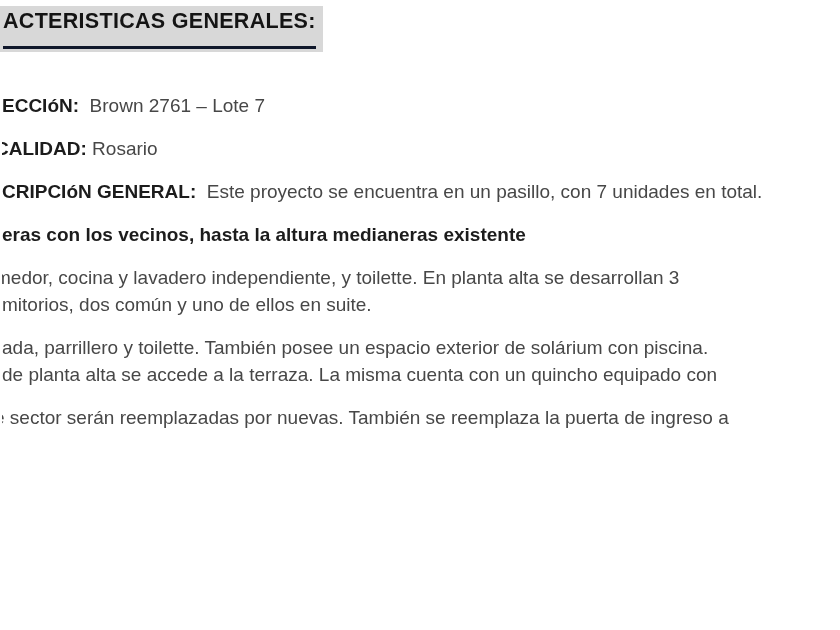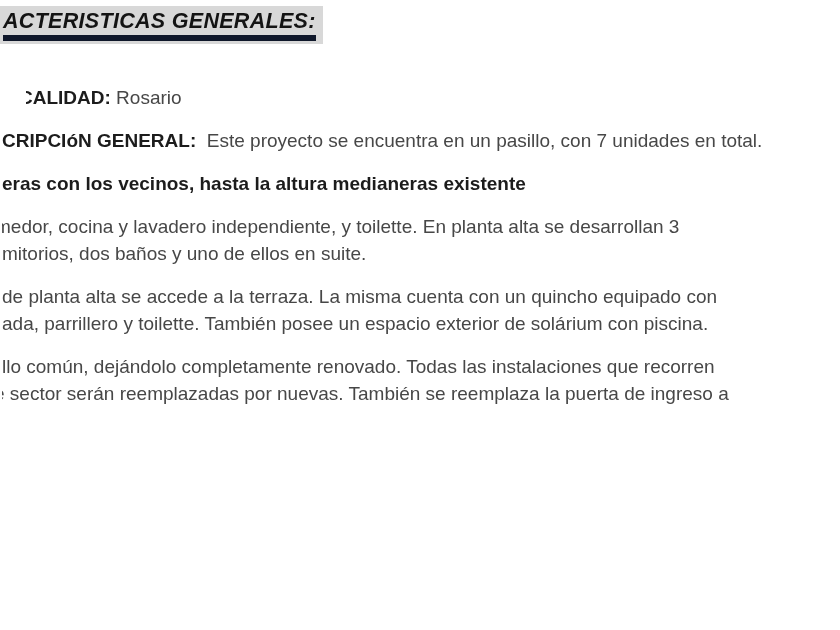--- a/index.html
+++ b/index.html
@@ -28,23 +28,22 @@
     margin-left: -2px;
     padding: 3px 7px 3px 3px;
     font-weight: bold;
     font-size: 21.5px;
     letter-spacing: 0.3px;
     color: #141414;
     white-space: pre;
   }
   .heading-text {
     display: inline-block;
-    border-bottom: 6px solid #0f172a;
-    padding-bottom: 1px;
-    font-style: italic;
+    border-bottom: 3px solid #0f172a;
+    padding-bottom: 12px;
   }
   .para {
     margin: 0 0 16px 0;
   }
   .line {
     white-space: pre;
     line-height: 27px;
     overflow: hidden;
   }
   .seg {
@@ -58,34 +57,36 @@
 </style>
 </head>
 <body>
 
 <div class="doc">
   <div class="heading-block">
     <span class="heading"><span class="heading-text">ACTERISTICAS GENERALES:</span></span>
   </div>
   <div>
       <div class="para">
-        <div class="line" style="text-indent: -7px; margin-left: 24px;"><span class="seg b">CALIDAD: </span><span class="seg">Rosario</span></div>
+        <div class="line"><span class="seg b">ECCIóN:  </span><span class="seg">Brown 2761 – Lote 7</span></div>
+      </div>
+      <div class="para">
+        <div class="line" style="text-indent: -7px;"><span class="seg b">CALIDAD: </span><span class="seg">Rosario</span></div>
       </div>
       <div class="para">
         <div class="line"><span class="seg b">CRIPCIóN GENERAL:  </span><span class="seg">Este proyecto se encuentra en un pasillo, con 7 unidades en total.</span></div>
       </div>
       <div class="para">
         <div class="line"><span class="seg b">eras con los vecinos, hasta la altura medianeras existente</span></div>
       </div>
       <div class="para">
         <div class="line" style="text-indent: -7px;"><span class="seg">medor, cocina y lavadero independiente, y toilette. En planta alta se desarrollan 3</span></div>
-        <div class="line"><span class="seg">mitorios, dos baños y uno de ellos en suite.</span></div>
+        <div class="line"><span class="seg">mitorios, dos común y uno de ellos en suite.</span></div>
       </div>
       <div class="para">
+        <div class="line"><span class="seg">ada, parrillero y toilette. También posee un espacio exterior de solárium con piscina.</span></div>
         <div class="line"><span class="seg">de planta alta se accede a la terraza. La misma cuenta con un quincho equipado con</span></div>
-        <div class="line"><span class="seg">ada, parrillero y toilette. También posee un espacio exterior de solárium con piscina.</span></div>
       </div>
       <div class="para">
-        <div class="line"><span class="seg">llo común, dejándolo completamente renovado. Todas las instalaciones que recorren</span></div>
         <div class="line" style="text-indent: -8px;"><span class="seg">e sector serán reemplazadas por nuevas. También se reemplaza la puerta de ingreso a</span></div>
       </div>
     </div>
 </div>
 
 </body></html>

